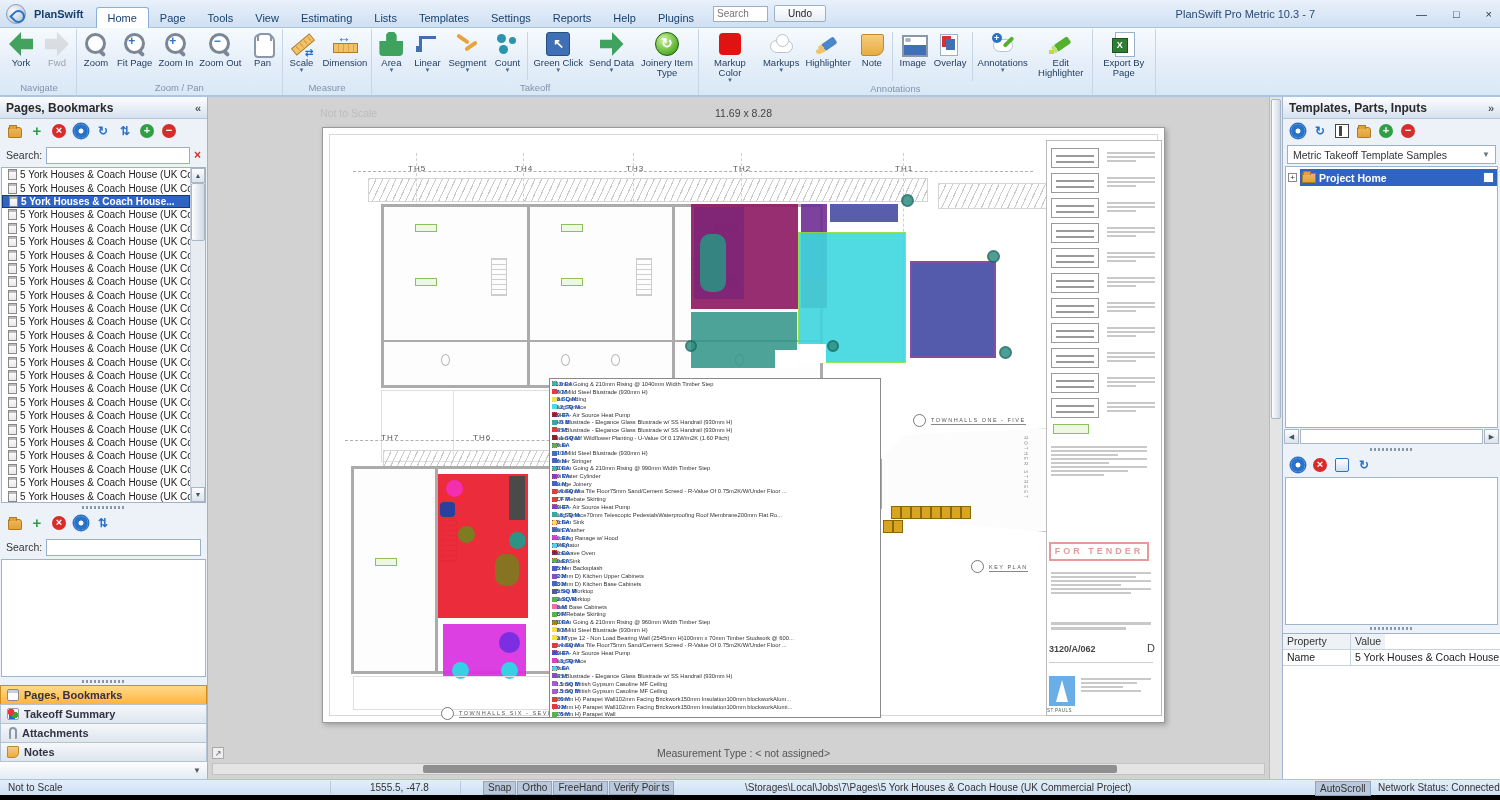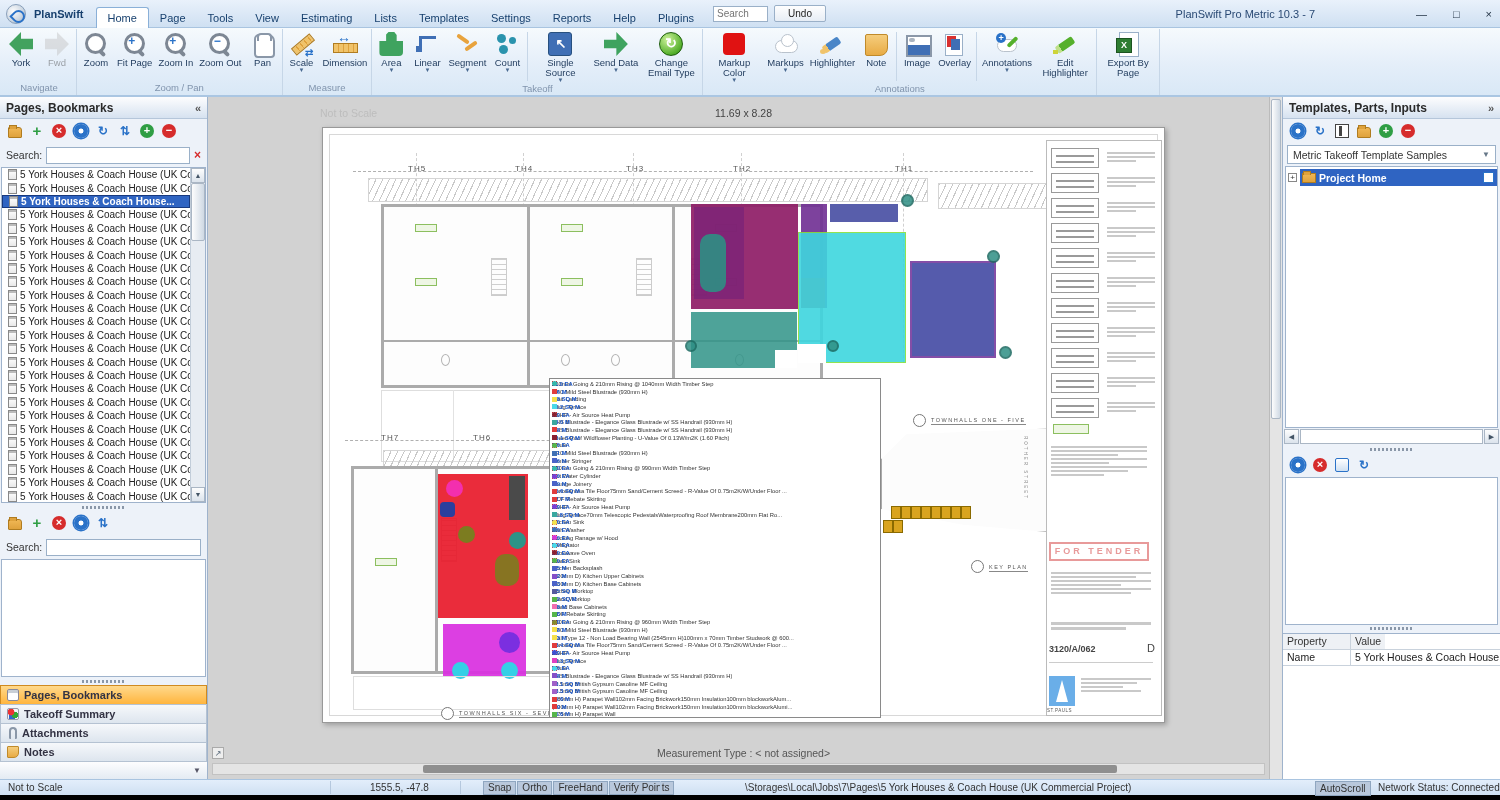--- a/index.html
+++ b/index.html
@@ -294,31 +294,31 @@
             <div class="rdrop">▼</div>
           </div>
           <div class="rbtn">
             <div class="ricon i-count"></div>
             <div class="rlabel">Count</div>
             <div class="rdrop">▼</div>
           </div>
           <div class="rsep"></div>
           <div class="rbtn">
             <div class="ricon i-single-click"></div>
-            <div class="rlabel">Single Source</div>
+            <div class="rlabel">Green Click</div>
             <div class="rdrop">▼</div>
           </div>
           <div class="rbtn">
             <div class="ricon i-send-data"></div>
             <div class="rlabel">Send Data</div>
             <div class="rdrop">▼</div>
           </div>
           <div class="rbtn">
             <div class="ricon i-change-item-type"></div>
-            <div class="rlabel">Change Email Type</div>
+            <div class="rlabel">Joinery Item Type</div>
           </div>
         </div>
         <div class="rcaption">Takeoff</div>
       </div>
       <div class="rgroup">
         <div class="rrow">
           <div class="rbtn">
             <div class="ricon i-markup-color"></div>
             <div class="rlabel">Markup Color</div>
             <div class="rdrop">▼</div>

